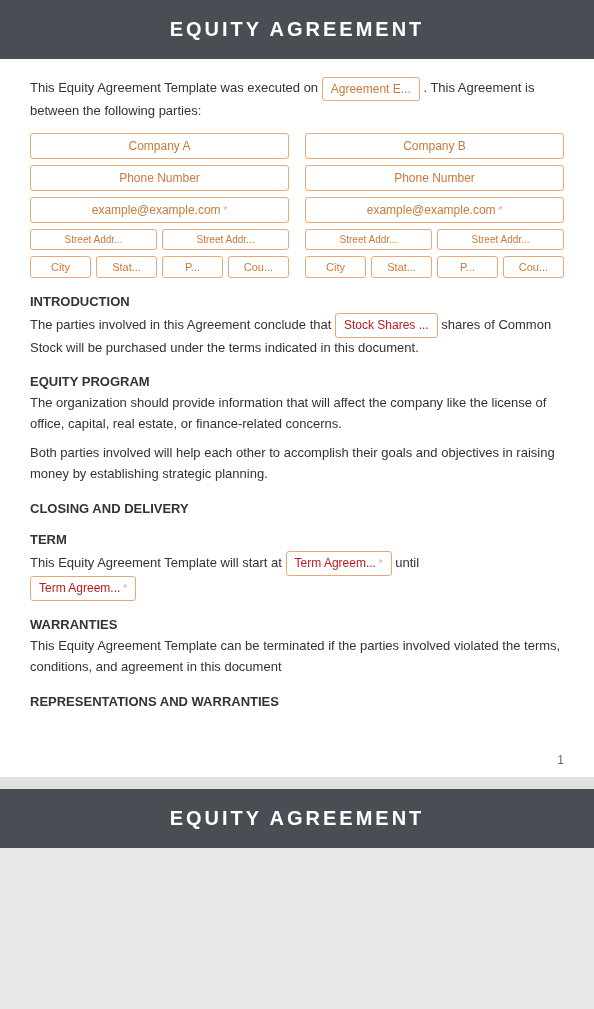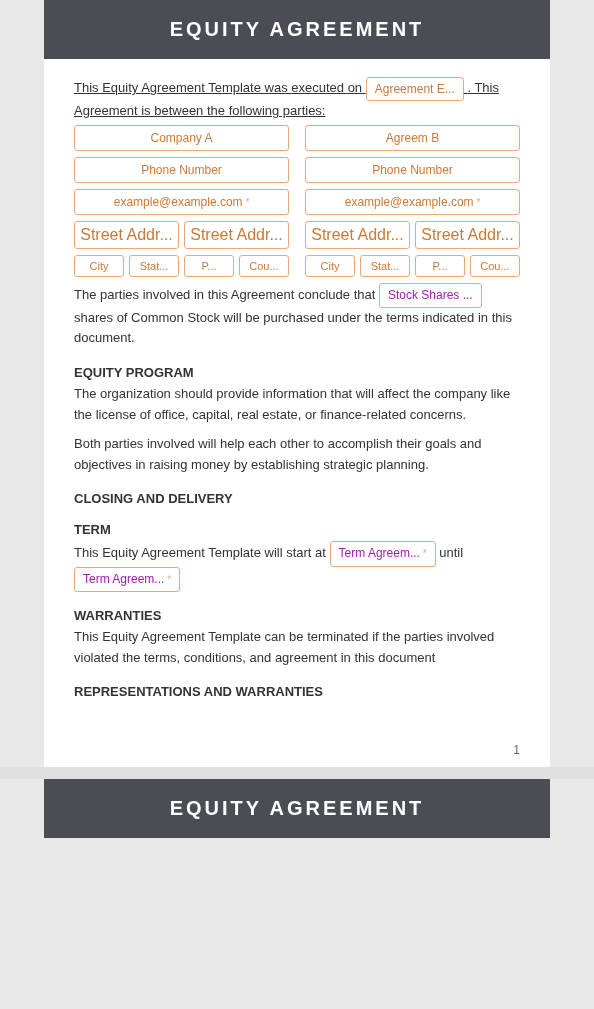--- a/index.html
+++ b/index.html
@@ -4,21 +4,21 @@
   <style>
     * { box-sizing: border-box; margin: 0; padding: 0; }
     body {
       font-family: Arial, sans-serif;
       font-size: 13px;
       background: #e8e8e8;
       color: #333;
     }
 
     .page {
-      width: 506px;
+      width: 594px;
       background: #fff;
       margin: 0 auto;
       position: relative;
     }
 
     .header {
       background: #4a4e54;
       color: #fff;
       text-align: center;
       padding: 18px 0;
@@ -26,23 +26,22 @@
       font-size: 20px;
       font-weight: bold;
     }
 
     .content {
       padding: 18px 30px 30px 30px;
     }
 
     .intro-text {
       font-size: 13px;
-      margin-bottom: 4px;
+      margin-bottom: 12px;
       line-height: 1.5;
-      text-decoration: underline;
     }
 
     .field-inline {
       display: inline-block;
       border: 1.5px solid #e8a87c;
       border-radius: 3px;
       padding: 2px 8px;
       font-size: 12px;
       color: #c97a3a;
       background: #fff;
@@ -82,21 +81,21 @@
       font-size: 10px;
     }
 
     .addr-row {
       display: flex;
       gap: 5px;
     }
 
     .addr-row .field-full {
       flex: 1;
-      font-size: 16px;
+      font-size: 10px;
       padding: 4px 4px;
     }
 
     .city-row {
       display: flex;
       gap: 5px;
     }
 
     .city-row .field-full {
       flex: 1;
@@ -116,21 +115,21 @@
       line-height: 1.6;
       margin-bottom: 8px;
     }
 
     .inline-field {
       display: inline-block;
       border: 1.5px solid #e8a87c;
       border-radius: 3px;
       padding: 2px 8px;
       font-size: 12px;
-      color: #a21caf;
+      color: #b91c1c;
       background: #fff;
       vertical-align: middle;
     }
 
     .inline-field.req::after {
       content: ' *';
       color: #e8a87c;
       font-size: 10px;
     }
 
@@ -203,36 +202,37 @@
         </div>
         <div class="city-row">
           <div class="field-full">City</div>
           <div class="field-full">Stat...</div>
           <div class="field-full">P...</div>
           <div class="field-full">Cou...</div>
         </div>
       </div>
 
       <div class="party-col">
-        <div class="field-full">Agreem B</div>
+        <div class="field-full">Company B</div>
         <div class="field-full">Phone Number</div>
         <div class="field-full req-mark">example@example.com</div>
         <div class="addr-row">
           <div class="field-full">Street Addr...</div>
           <div class="field-full">Street Addr...</div>
         </div>
         <div class="city-row">
           <div class="field-full">City</div>
           <div class="field-full">Stat...</div>
           <div class="field-full">P...</div>
           <div class="field-full">Cou...</div>
         </div>
       </div>
     </div>
 
+    <div class="section-title">INTRODUCTION</div>
     <p class="section-body">
       <span>The parties involved in this Agreement conclude that</span>
       <span class="inline-field">Stock Shares ...</span>
       <span>shares of Common Stock will be purchased under the terms indicated in this document.</span>
     </p>
 
     <div class="section-title">EQUITY PROGRAM</div>
     <p class="section-body">The organization should provide information that will affect the company like the license of office, capital, real estate, or finance-related concerns.</p>
     <p class="section-body">Both parties involved will help each other to accomplish their goals and objectives in raising money by establishing strategic planning.</p>
 

